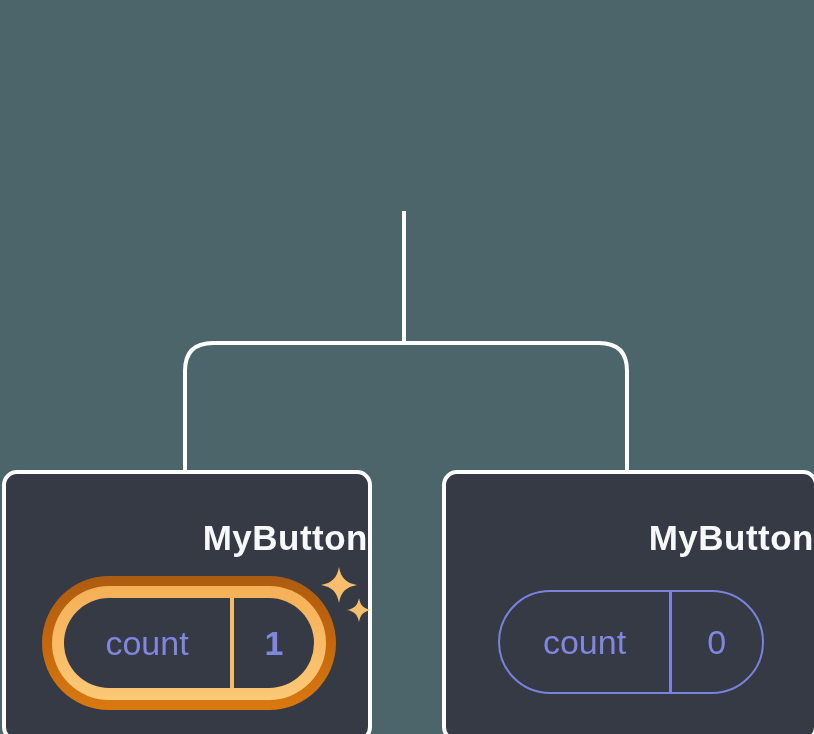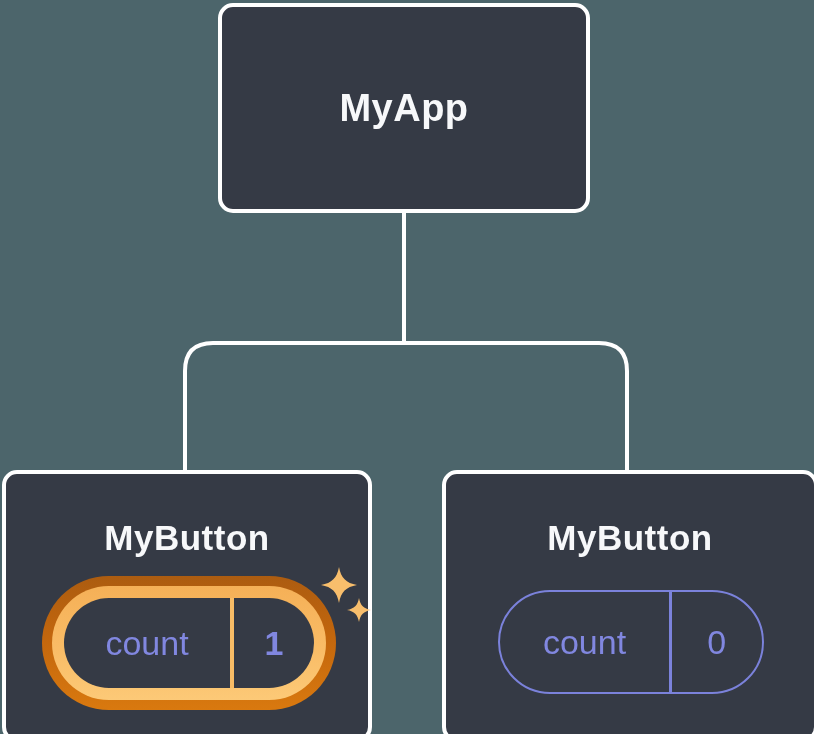--- a/index.html
+++ b/index.html
@@ -24,21 +24,21 @@
     display:flex; align-items:center; justify-content:center;
   }
   #node-left  { left:2px;   top:470px; width:370px; height:272px; }
   #node-right { left:442px; top:470px; width:376px; height:272px; }
 
   .app-title {
     color:#F7F8FA; font-size:38px; font-weight:bold; letter-spacing:0.5px;
   }
   .btn-title {
     position:absolute; left:0; top:46px; width:100%;
-    text-align:center; color:#F7F8FA;
+    text-align:right; color:#F7F8FA;
     font-size:35px; font-weight:bold; letter-spacing:0.5px;
     line-height:36px;
   }
 
   
   .pill-ring-outer {
     position:absolute; left:36px; top:102px; width:294px; height:134px;
     border-radius:67px;
     background:linear-gradient(180deg,#AC5C10 0%, #C2660D 45%, #D9790F 100%);
   }
@@ -86,23 +86,20 @@
 </head>
 <body>
 
 <div class="stage">
 
   <svg class="connectors" width="814" height="734" viewBox="0 0 814 734">
     <path d="M404,211 L404,343" fill="none" stroke="#FFFFFF" stroke-width="4"></path>
     <path d="M185,470 L185,371 Q185,343 213,343 L599,343 Q627,343 627,371 L627,470" fill="none" stroke="#FFFFFF" stroke-width="4"></path>
   </svg>
 
-  <div class="node" id="node-app">
-    <div class="app-title">MyApp</div>
-  </div>
 
   <div class="node" id="node-left">
     <div class="btn-title">MyButton</div>
 
     <div class="pill-ring-outer">
       <div class="pill-ring-inner">
         <div class="pill-core">
           <div class="seg-label">count</div>
           <div class="seg-divider"></div>
           <div class="seg-value">1</div>

